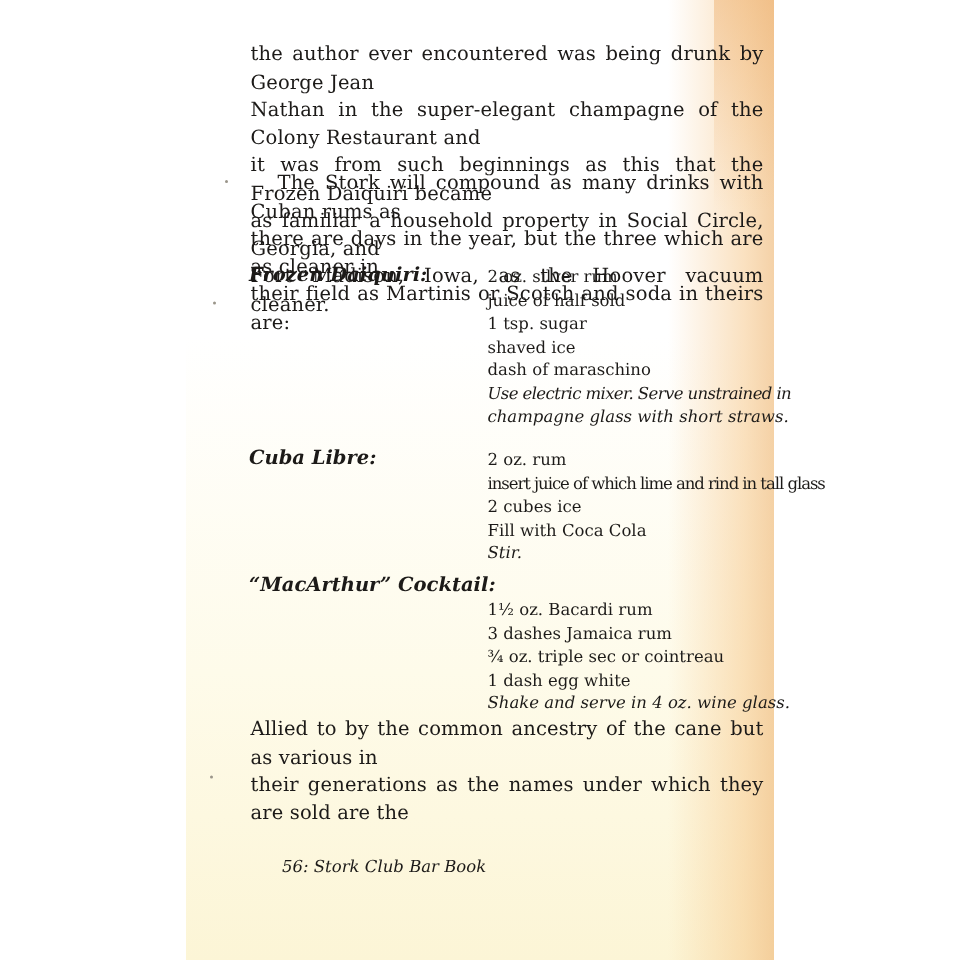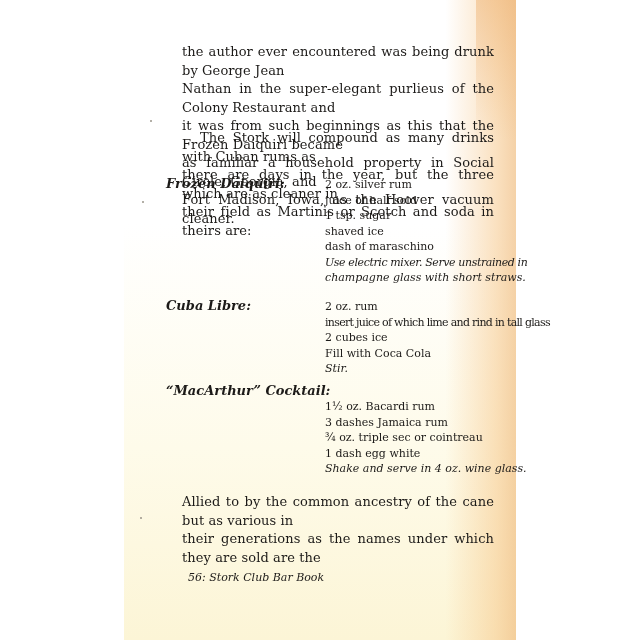--- a/index.html
+++ b/index.html
@@ -37,21 +37,21 @@
     }
     .prose {
       left: 166px;
       width: 344px;
       font-size: 13px;
       line-height: 18.5px;
       text-align: justify;
       letter-spacing: 0.1px;
     }
     .prose p {
-      margin: 16px;
+      margin: 1px;
     }
     .recipe-name {
       position: absolute;
       left: 166px;
       font-family: "DejaVu Serif", "Liberation Serif", serif;
       font-style: italic;
       font-weight: bold;
       font-size: 13px;
       color: #1c1a18;
     }
@@ -95,21 +95,21 @@
 <body>
 
 <div class="page"></div>
 
 <div class="speck" style="left:150px;top:120px;"></div>
 <div class="speck" style="left:142px;top:201px;"></div>
 <div class="speck" style="left:140px;top:517px;"></div>
 
 <div class="text prose" style="top:27px;">
   <p><span>the author ever encountered was being drunk by George Jean</span><br>
-     <span>Nathan in the super-elegant purlieus of the Colony Restaurant and</span><br>
+     <span>Nathan in the super-elegant champagne of the Colony Restaurant and</span><br>
      <span>it was from such beginnings as this that the Frozen Daiquiri became</span><br>
      <span>as familiar a household property in Social Circle, Georgia, and</span><br>
      <span>Fort Madison, Iowa, as the Hoover vacuum cleaner.</span></p>
 </div>
 
 <div class="text prose" style="top:113px;">
   <p><span style="display:inline-block;width:18px;"></span><span>The Stork will compound as many drinks with Cuban rums as</span><br>
      <span>there are days in the year, but the three which are as cleaner in</span><br>
      <span>their field as Martinis or Scotch and soda in theirs are:</span></p>
 </div>

